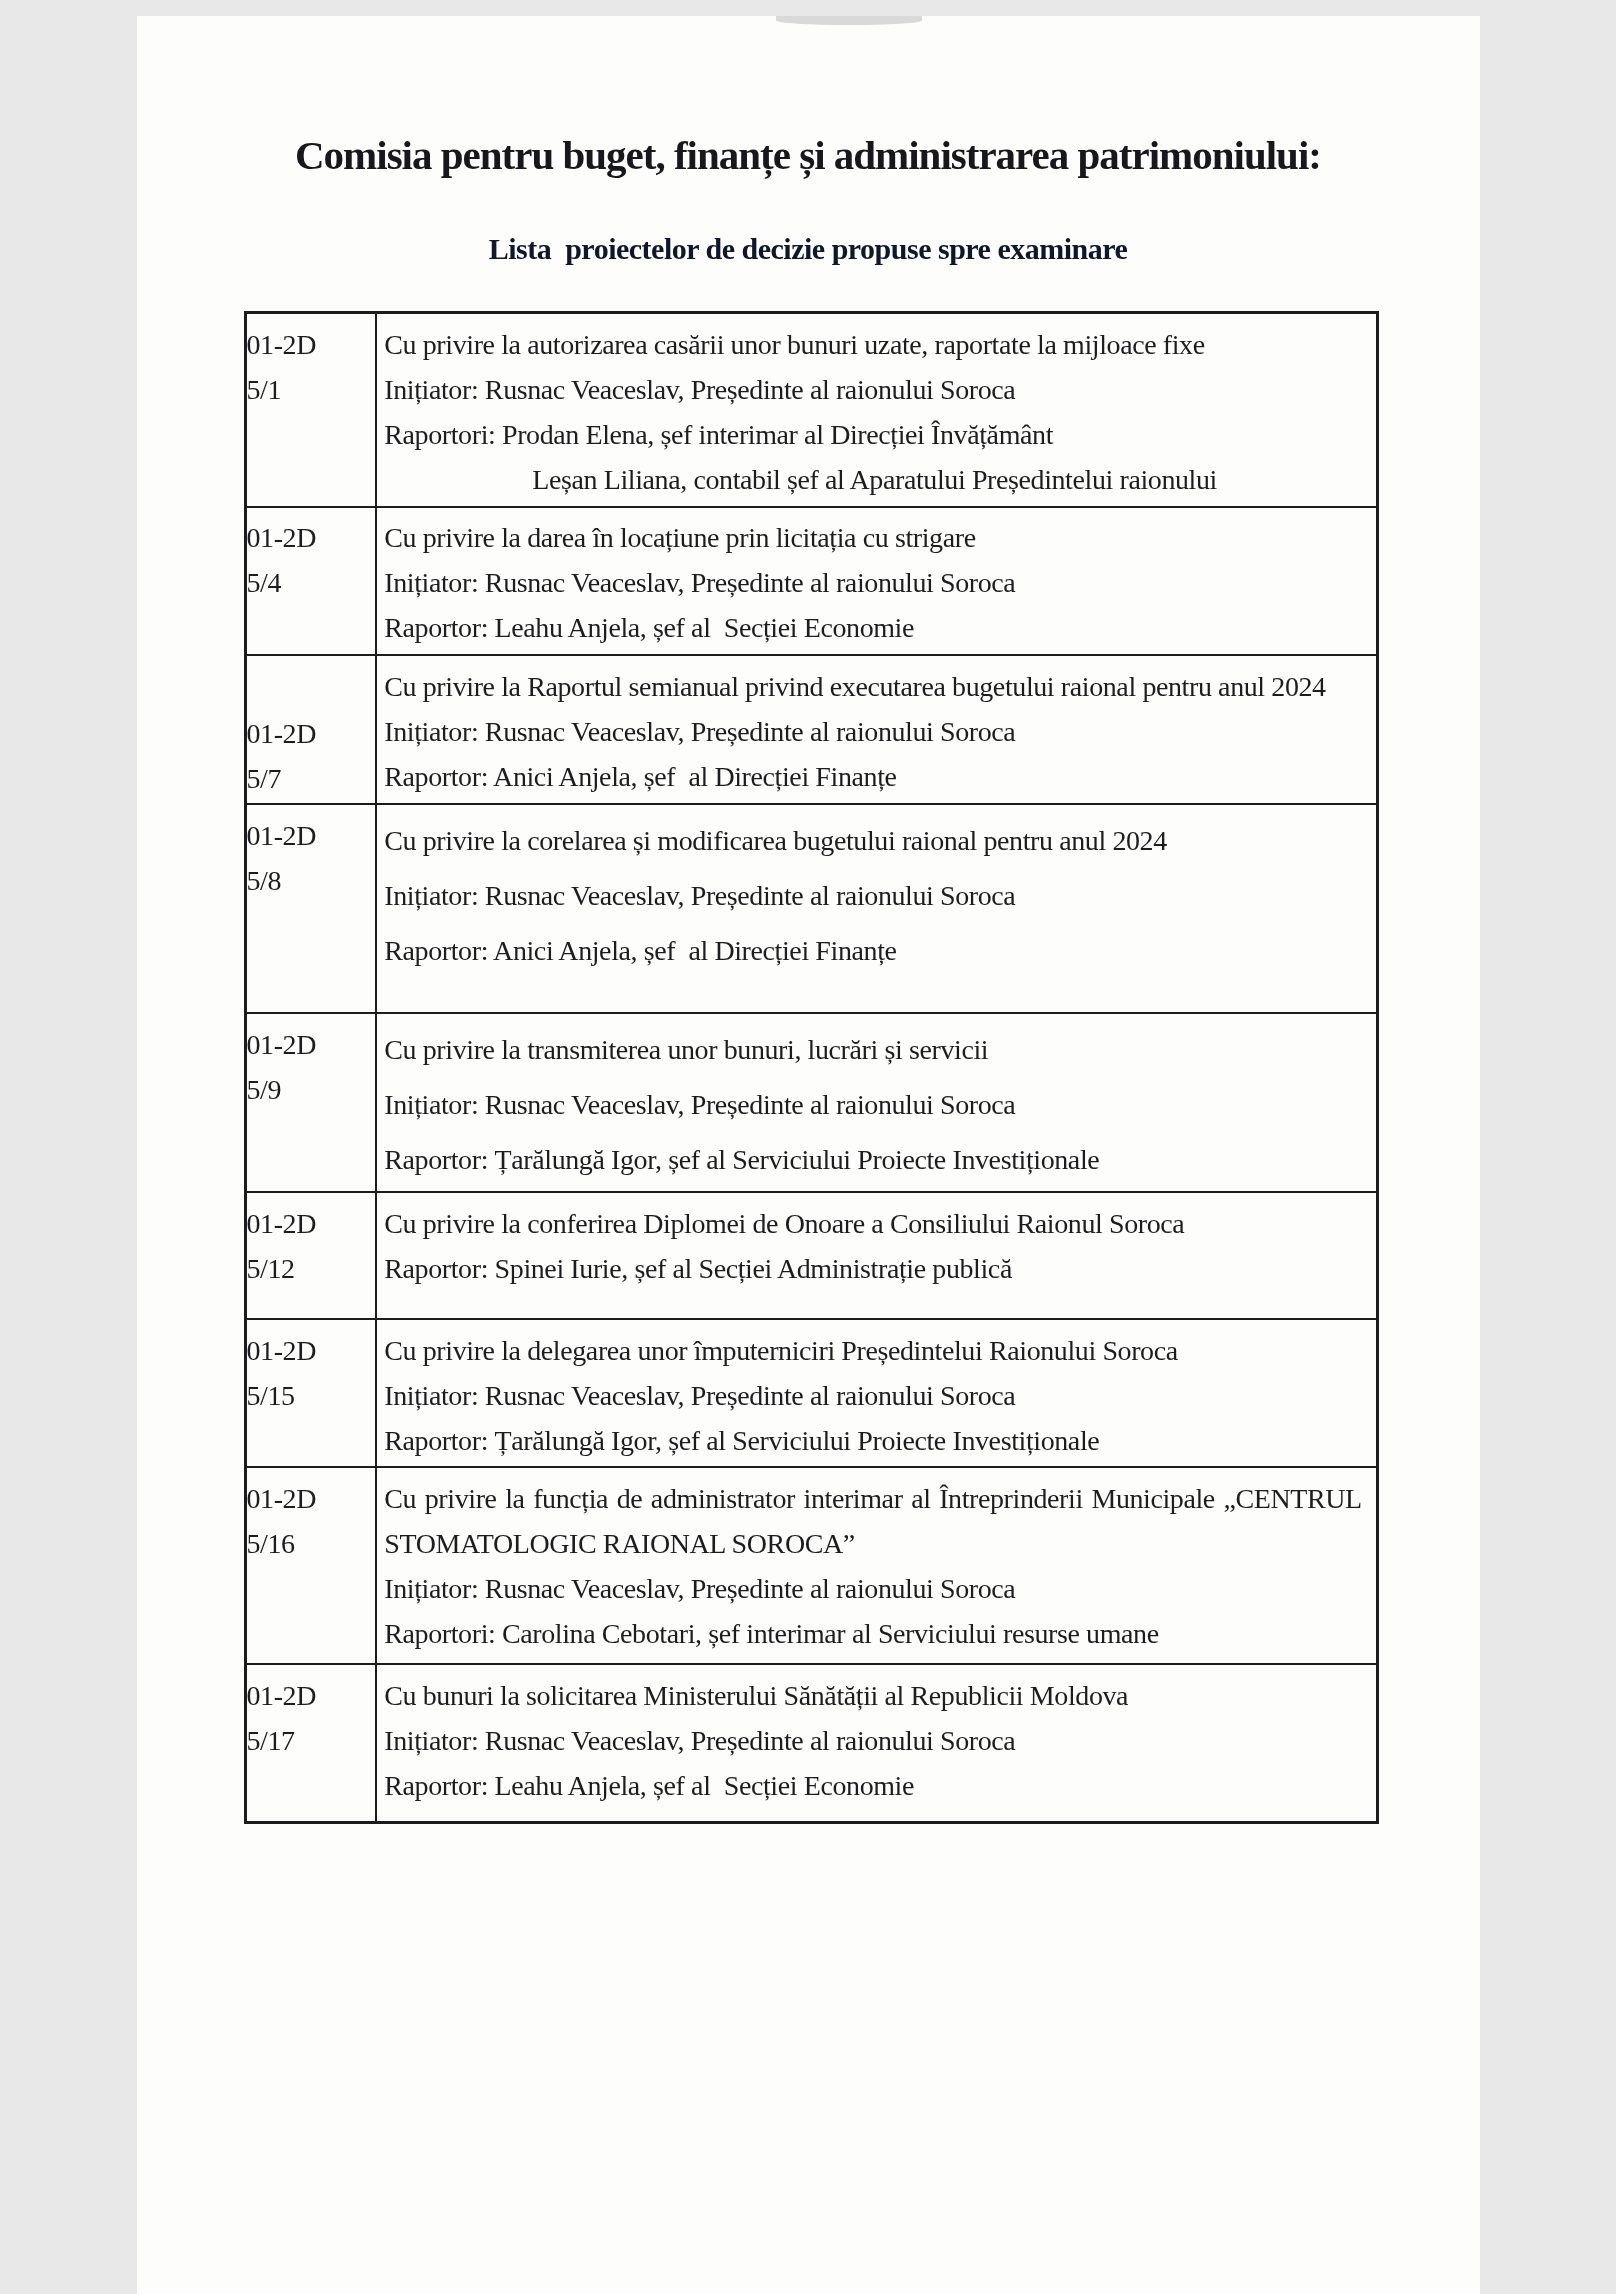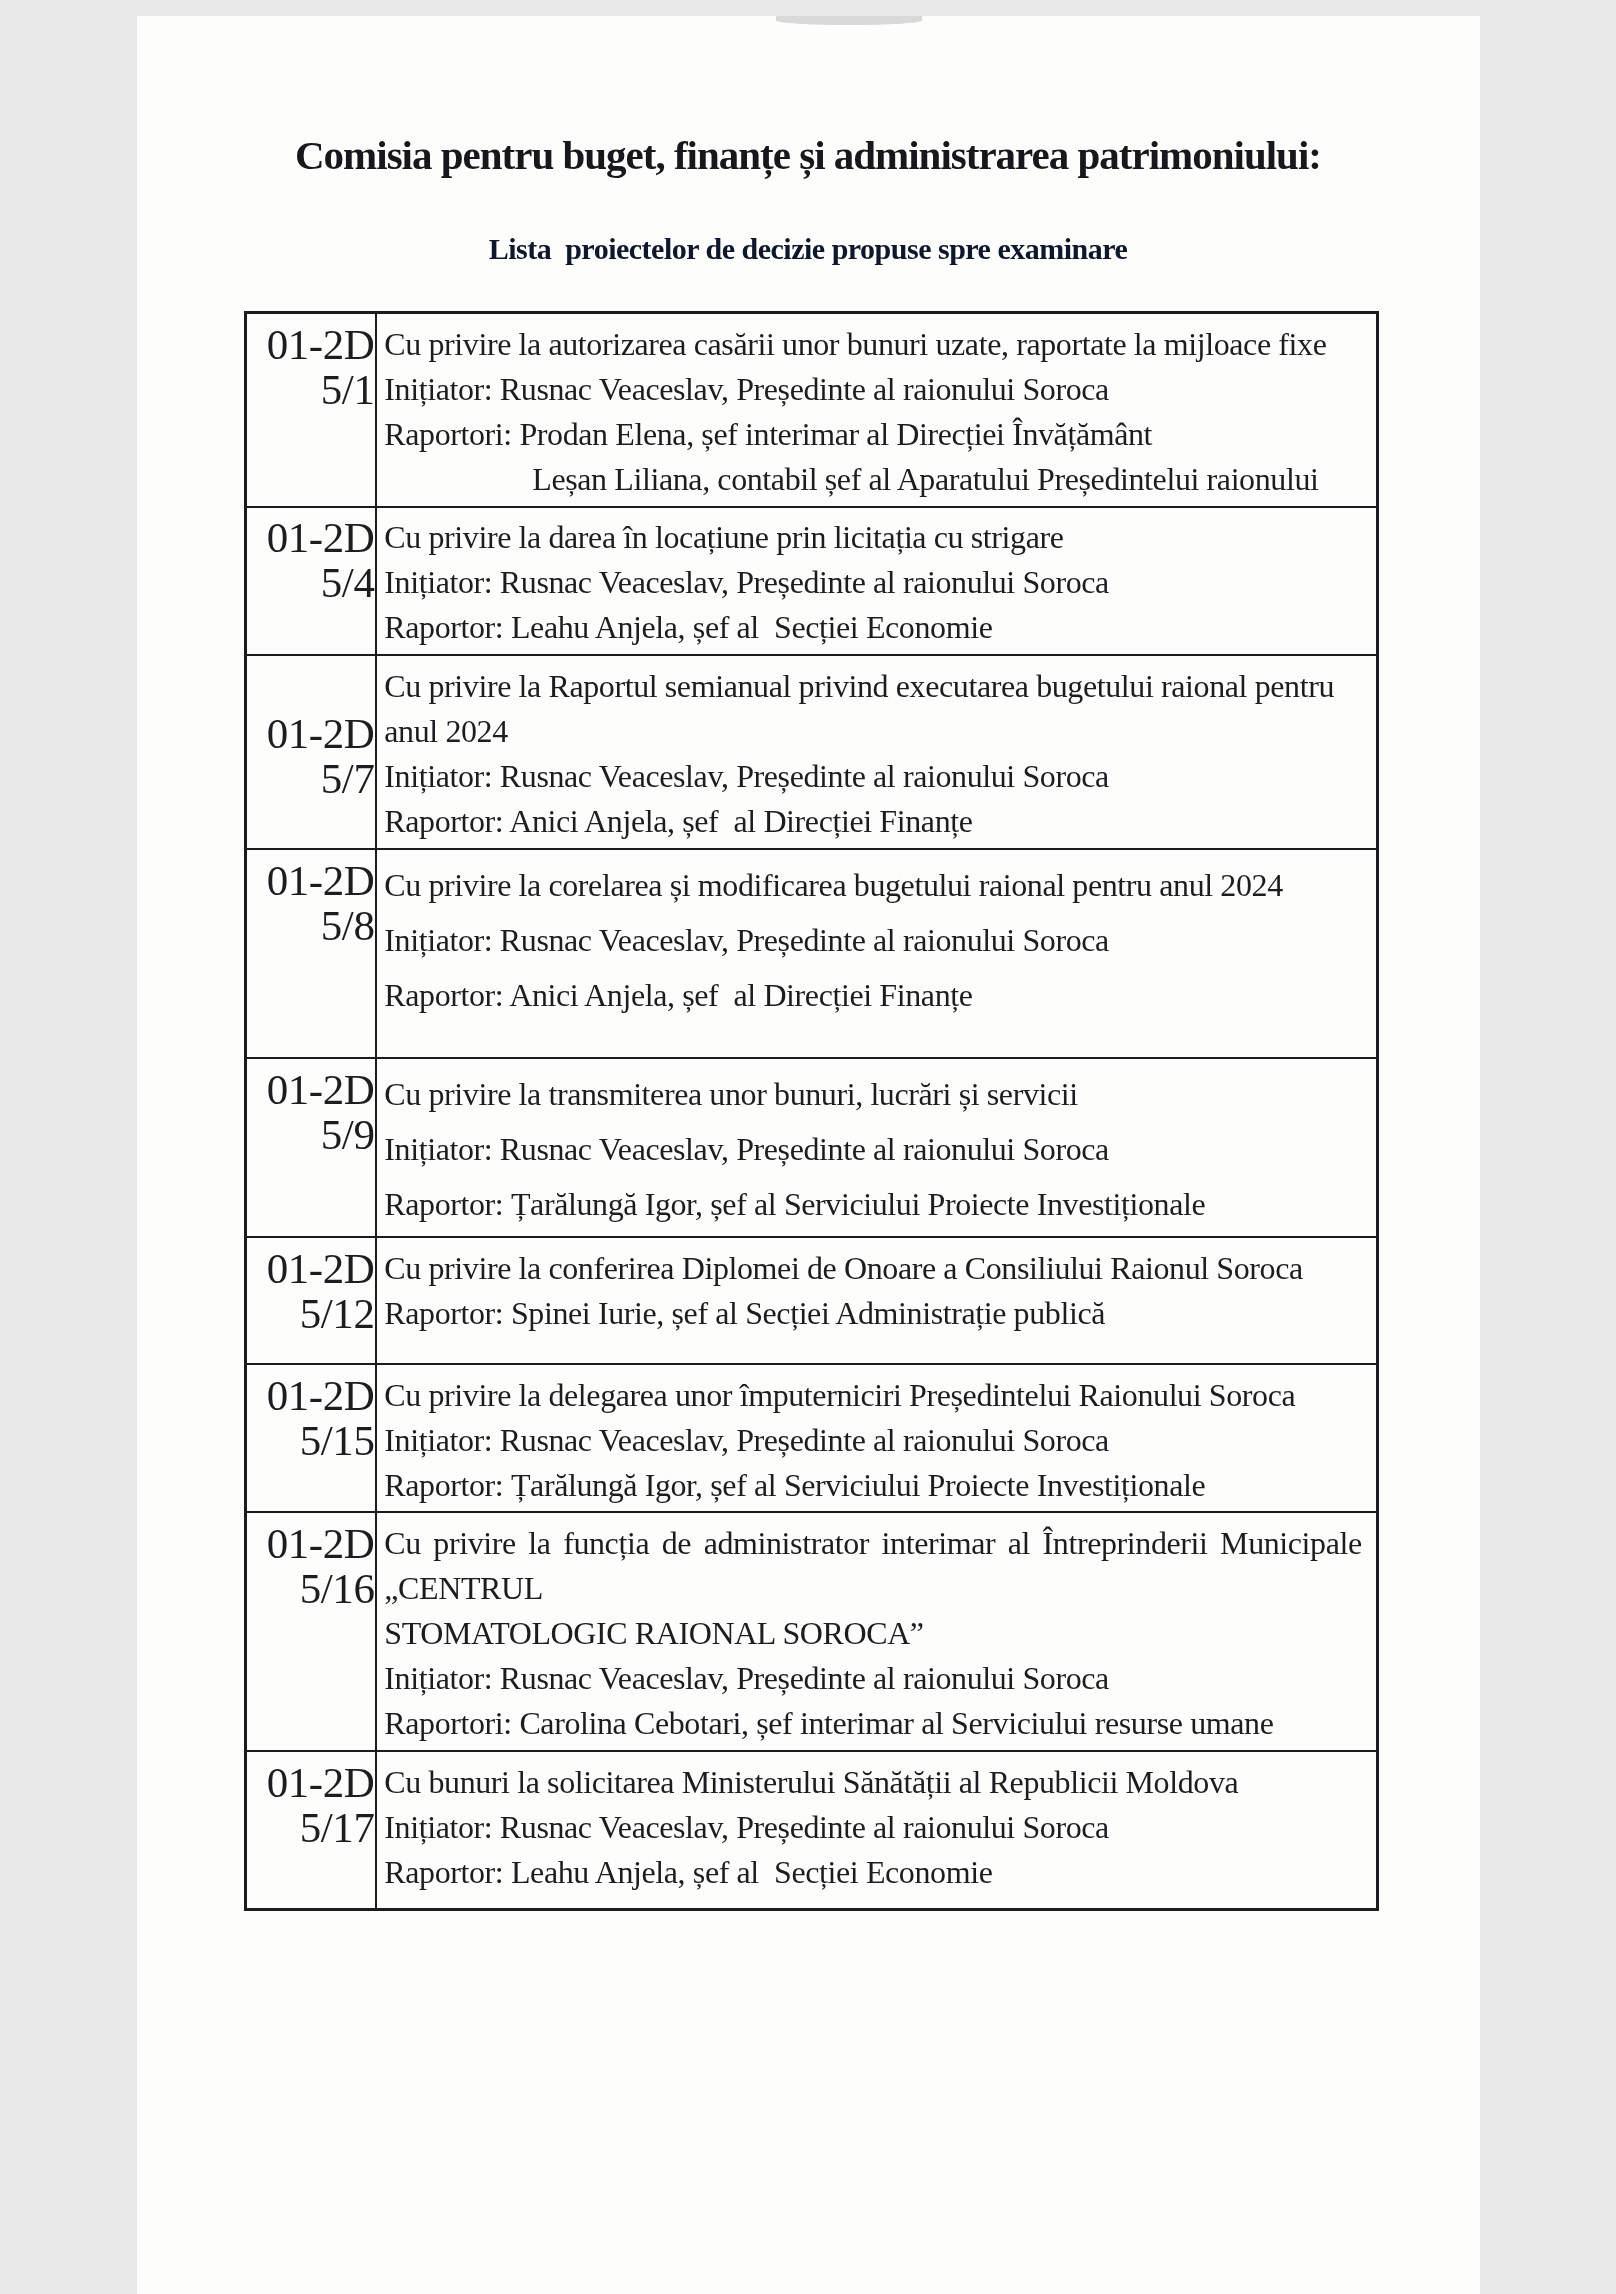--- a/index.html
+++ b/index.html
@@ -51,32 +51,32 @@
   .t-row:nth-child(4) { min-height: 207px; }
   .t-row:nth-child(5) { min-height: 154px; }
   .t-row:nth-child(6) { min-height: 125px; }
   .t-row:nth-child(7) { min-height: 128px; }
   .t-row:nth-child(8) { min-height: 195px; }
   .t-row:nth-child(9) { min-height: 156px; }
   .t-label {
     width: 130px;
     flex: 0 0 130px;
     border-right: 2.9px solid #1c1c1e;
-    text-align: right;
-    font-size: 43px;
+    text-align: left;
+    font-size: 28px;
     line-height: 45px;
     letter-spacing: -0.4px;
     padding-top: 7.8px;
     box-sizing: border-box;
   }
   .t-row.label-offset .t-label { padding-top: 55px; }
   .t-content {
     flex: 1 1 auto;
     padding: 7.8px 13.7px 3.9px 7.8px;
-    font-size: 32px;
+    font-size: 28px;
     line-height: 45px;
     letter-spacing: -0.4px;
     box-sizing: border-box;
   }
   .t-row:nth-child(4) .t-content .line,
   .t-row:nth-child(5) .t-content .line { line-height: 55px; }
   .line { margin: 0; white-space: pre-wrap; }
   .line.indent { padding-left: 148px; }
   .line.stretch { text-align: justify; text-align-last: justify; }
 </style>

